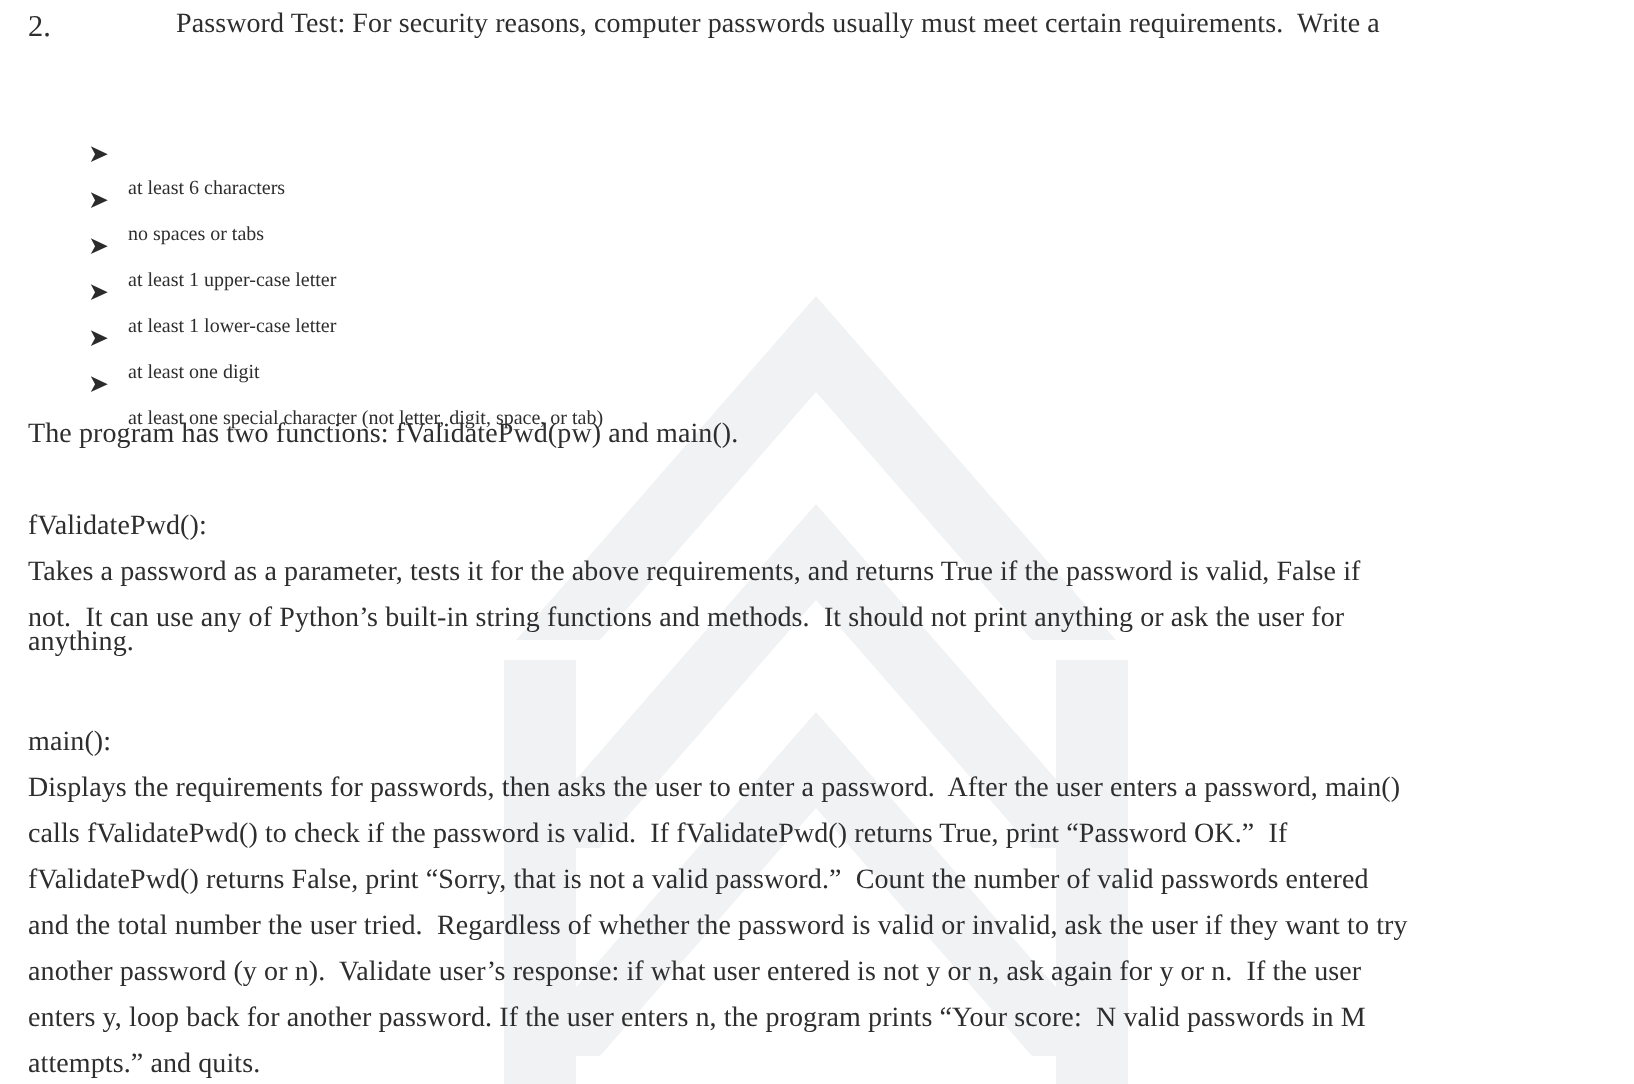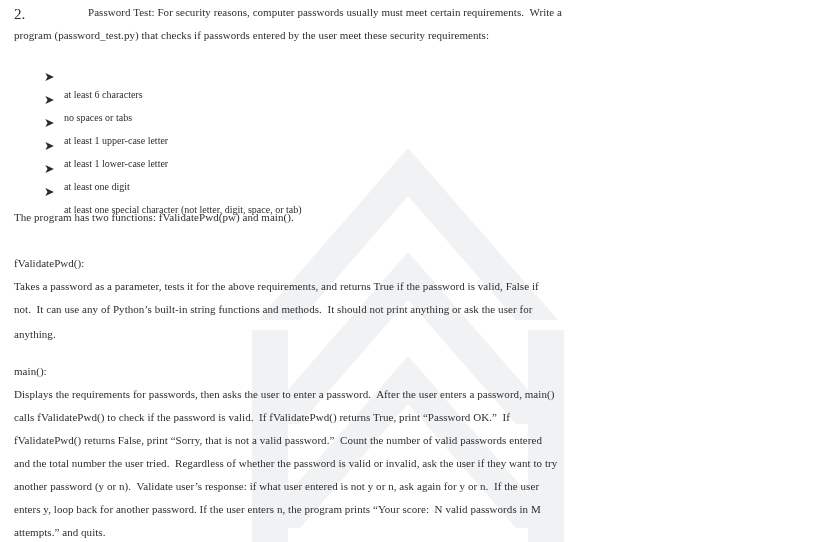--- a/index.html
+++ b/index.html
@@ -30,21 +30,21 @@
   #page {
     position: relative;
     z-index: 1;
     width: 817px;
     height: 542px;
   }
 
   .line {
     position: absolute;
     white-space: pre;
-    font-size: 11px;
+    font-size: 14px;
     line-height: 15.2px;
     letter-spacing: 0.05px;
     color: #2e2e2e;
   }
 
   
   .num {
     position: absolute;
     white-space: pre;
     font-size: 15.2px;
@@ -85,21 +85,20 @@
     <path d="M408 404 L300 528 L258 528 L408 356 L558 528 L516 528 Z"></path>
     <rect x="252" y="330" width="36" height="212"></rect>
     <rect x="528" y="330" width="36" height="212"></rect>
   </g>
 </svg>
 
 <div id="page">
 
   <span class="num" style="left:14px; top:5px;">2.</span>
   <span class="line" style="left:88px; top:5px;">Password Test: For security reasons, computer passwords usually must meet certain requirements.  Write a</span>
-  <span class="line" style="left:14px; top:28px;">program (password_test.py) that checks if passwords entered by the user meet these security requirements:</span>
 
   <div class="bullet-row" style="top:51px; left:0;">
     <span class="bullet-mark">➤</span>
     <span class="bullet-text">at least 6 characters</span>
   </div>
   <div class="bullet-row" style="top:74px; left:0;">
     <span class="bullet-mark">➤</span>
     <span class="bullet-text">no spaces or tabs</span>
   </div>
   <div class="bullet-row" style="top:97px; left:0;">
@@ -117,21 +116,21 @@
   <div class="bullet-row" style="top:166px; left:0;">
     <span class="bullet-mark">➤</span>
     <span class="bullet-text">at least one special character (not letter, digit, space, or tab)</span>
   </div>
 
   <span class="line" style="left:14px; top:210px;">The program has two functions: fValidatePwd(pw) and main().</span>
 
   <span class="line" style="left:14px; top:256px;text-align:center;">fValidatePwd():</span>
   <span class="line" style="left:14px; top:279px;">Takes a password as a parameter, tests it for the above requirements, and returns True if the password is valid, False if</span>
   <span class="line" style="left:14px; top:302px;">not.  It can use any of Python’s built-in string functions and methods.  It should not print anything or ask the user for</span>
-  <span class="line" style="left:14px; top:327px;">anything.</span>
+  <span class="line" style="left:14px; top:314px;">anything.</span>
 
   <span class="line" style="left:14px; top:364px;">main():</span>
   <span class="line" style="left:14px; top:387px;">Displays the requirements for passwords, then asks the user to enter a password.  After the user enters a password, main()</span>
   <span class="line" style="left:14px; top:410px;">calls fValidatePwd() to check if the password is valid.  If fValidatePwd() returns True, print “Password OK.”  If</span>
   <span class="line" style="left:14px; top:433px;">fValidatePwd() returns False, print “Sorry, that is not a valid password.”  Count the number of valid passwords entered</span>
   <span class="line" style="left:14px; top:479px;">another password (y or n).  Validate user’s response: if what user entered is not y or n, ask again for y or n.  If the user</span>
   <span class="line" style="left:14px; top:456px;">and the total number the user tried.  Regardless of whether the password is valid or invalid, ask the user if they want to try</span>
   <span class="line" style="left:14px; top:502px;">enters y, loop back for another password. If the user enters n, the program prints “Your score:  N valid passwords in M</span>
   <span class="line" style="left:14px; top:525px;">attempts.” and quits.</span>
 

